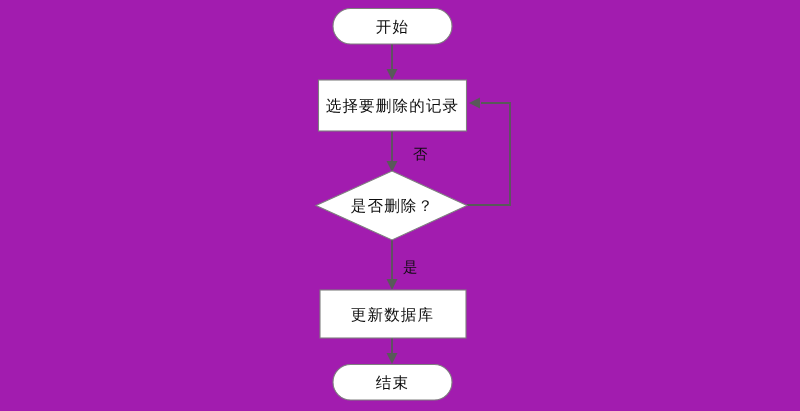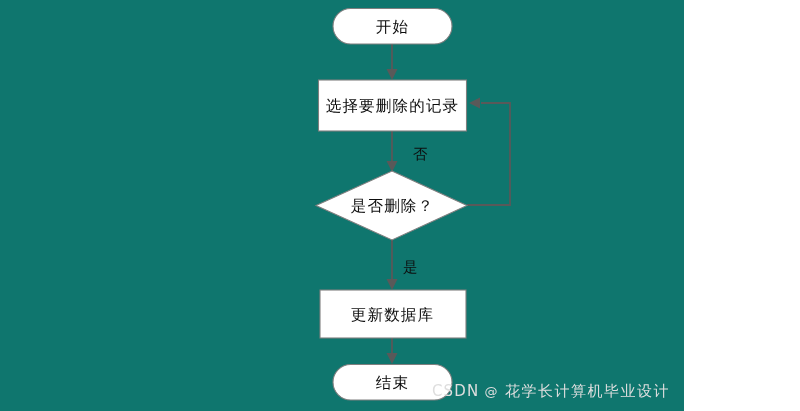--- a/index.html
+++ b/index.html
@@ -6,23 +6,23 @@
   html, body {
     margin: 0;
     padding: 0;
     background: #ffffff;
   }
   body {
     font-family: "DejaVu Sans", "Liberation Sans", sans-serif;
   }
   #canvas {
     position: relative;
-    width: 684px;
+    width: 800px;
     height: 411px;
-    background: #0f766e;
+    background: #a21caf;
     overflow: hidden;
     text-align: center;
   }
   #flow-svg {
     position: absolute;
     left: 0;
     top: 0;
     width: 800px;
     height: 411px;
   }
@@ -127,17 +127,14 @@
       <rect class="node-shape" x="333" y="364.5" width="119" height="35.5" rx="17.75" ry="17.75"></rect>
       <text class="node-text" x="392.5" y="383.5">结束</text>
     </g>
 
     <text class="branch-label" x="413" y="155">否</text>
 
     <text class="branch-label" x="403" y="268">是</text>
 
   </svg>
 
-  <div class="watermark">
-    <span class="wm-brand">CSDN</span><span class="wm-mark">@</span><span class="wm-text">花学长计算机毕业设计</span>
-  </div>
 
 </div>
 
 </body></html>

